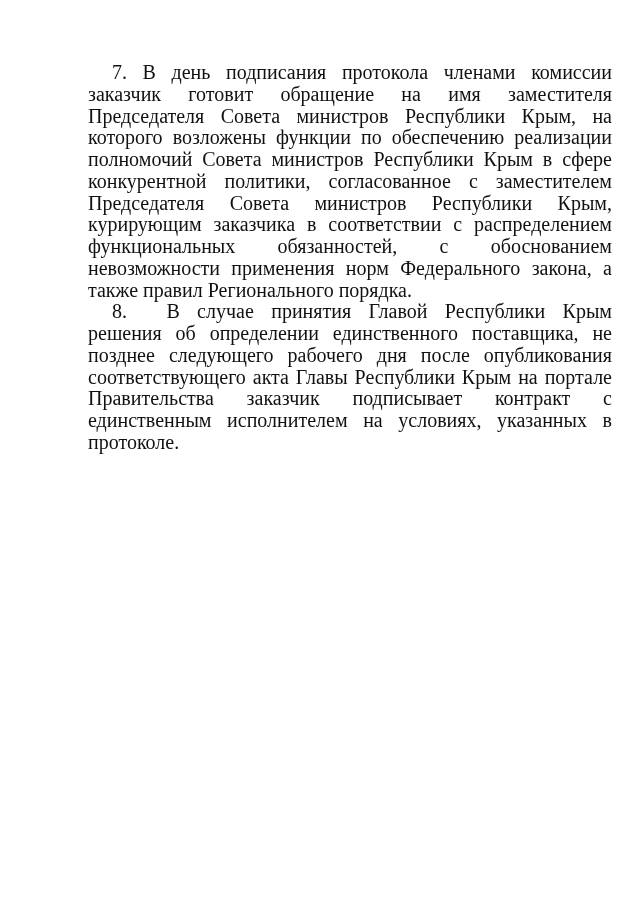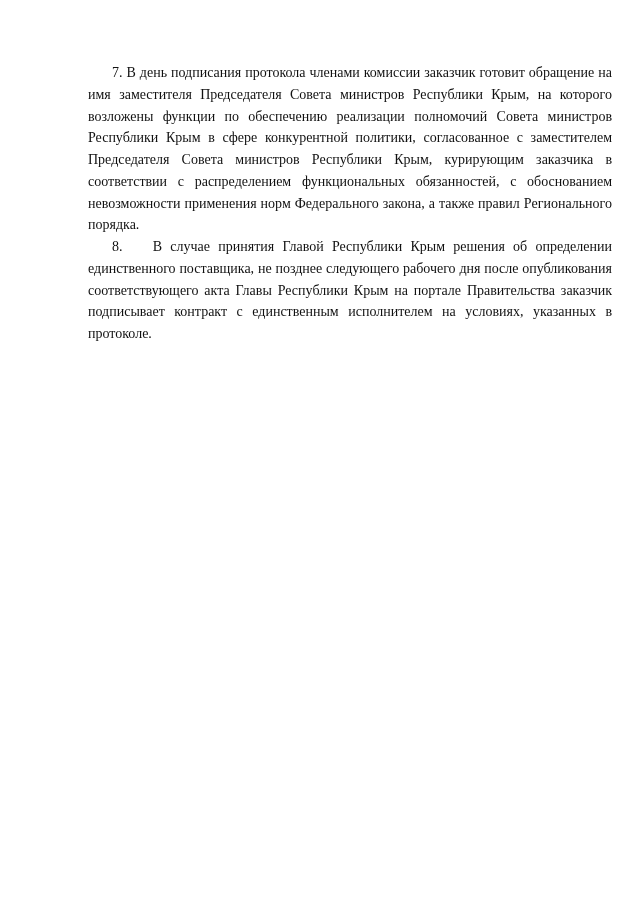--- a/index.html
+++ b/index.html
@@ -19,21 +19,21 @@
       width: 640px;
       height: 905px;
       background: #ffffff;
     }
     .text-block {
       position: absolute;
       left: 88px;
       top: 62px;
       width: 524px;
       font-family: "Liberation Serif", "DejaVu Serif", serif;
-      font-size: 14px;
+      font-size: 20px;
       line-height: 21.75px;
       color: #111111;
     }
     .para {
       margin: 0;
       text-align: justify;
       text-indent: 24px;
       hyphens: none;
     }
     .para .num {

